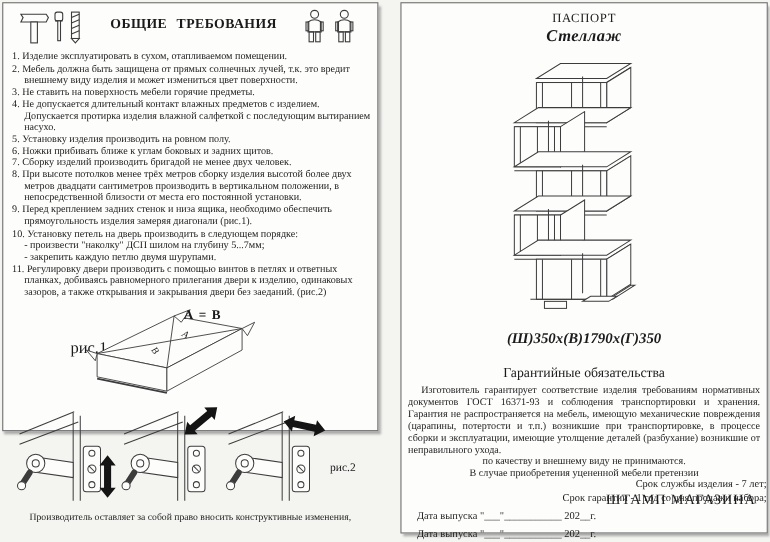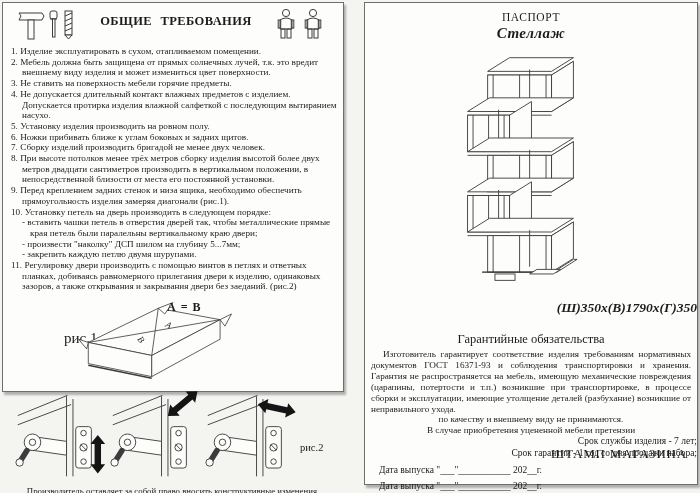--- a/index.html
+++ b/index.html
@@ -27,21 +27,21 @@
   .fig1-svg{position:absolute;left:52px;top:-2px;}
   .aeqb{position:absolute;left:164px;top:6px;font-size:12px;font-weight:bold;word-spacing:2px;}
   .hinge-row{display:flex;align-items:flex-start;padding:2px 4px 0 12px;gap:3px;height:98px;}
   .fig2-label{font-size:10.5px;align-self:center;margin-top:24px;}
   .mfr-note{text-align:center;font-size:8.8px;line-height:10px;margin-top:2px;}
 
   
   .rp-doc-type{text-align:center;font-size:11.5px;letter-spacing:.6px;margin-top:8px;}
   .rp-product{text-align:center;font-size:15px;font-weight:bold;font-style:italic;letter-spacing:.5px;margin-top:2px;}
   .shelf-wrap{text-align:center;margin-top:2px;height:242px;}
-  .rp-dims{text-align:right;font-size:13.5px;font-weight:bold;font-style:italic;margin-top:14px;}
+  .rp-dims{text-align:center;font-size:13.5px;font-weight:bold;font-style:italic;margin-top:14px;}
   .rp-war-title{text-align:center;font-size:12.5px;margin-top:16px;}
   .rp-war-text{font-size:9.2px;line-height:10.9px;text-align:justify;margin:2px 6px 0 6px;text-indent:12px;}
   .rp-center{text-align:center;font-size:9.2px;line-height:10.9px;}
   .rp-line{font-size:9.5px;line-height:11.5px;margin-left:14px;text-align:right;}
   .rp-date{font-size:9.5px;margin-left:14px;margin-top:6px;}
   .rp-stamp{position:absolute;right:10px;bottom:22px;font-size:13px;font-weight:normal;letter-spacing:.8px;}
 
   svg{display:block;}
   .stroke{stroke:#3c3c3c;fill:none;stroke-width:1;}
   .wface{stroke:#3c3c3c;fill:#fdfdfc;stroke-width:1;}
@@ -119,21 +119,20 @@
       <div class="req">2. Мебель должна быть защищена от прямых солнечных лучей, т.к. это вредит внешнему виду изделия и может измениться цвет поверхности.</div>
       <div class="req">3. Не ставить на поверхность мебели горячие предметы.</div>
       <div class="req">4. Не допускается длительный контакт влажных предметов с изделием.</div>
       <div class="req" style="text-indent:0;">Допускается протирка изделия влажной салфеткой с последующим вытиранием насухо.</div>
       <div class="req">5. Установку изделия производить на ровном полу.</div>
       <div class="req">6. Ножки прибивать ближе к углам боковых и задних щитов.</div>
       <div class="req">7. Сборку изделий производить бригадой не менее двух человек.</div>
       <div class="req">8. При высоте потолков менее трёх метров сборку изделия высотой более двух метров двадцати сантиметров производить в вертикальном положении, в непосредственной близости от места его постоянной установки.</div>
       <div class="req">9. Перед креплением задних стенок и низа ящика, необходимо обеспечить прямоугольность изделия замеряя диагонали (рис.1).</div>
       <div class="req">10. Установку петель на дверь производить в следующем порядке:</div>
-      <div class="req sub">- вставить чашки петель в отверстия дверей так, чтобы металлические прямые края петель были паралельны вертикальному краю двери;</div>
       <div class="req sub">- произвести "наколку" ДСП шилом на глубину 5...7мм;</div>
       <div class="req sub">- закрепить каждую петлю двумя шурупами.</div>
       <div class="req">11. Регулировку двери производить с помощью винтов в петлях и ответных планках, добиваясь равномерного прилегания двери к изделию, одинаковых зазоров, а также открывания и закрывания двери без заеданий. (рис.2)</div>
     </div>
 
     <div class="fig1-area">
       <span class="fig1-label">рис.1</span>
       <svg class="fig1-svg" width="200" height="96" viewBox="0 0 200 118">
         <polygon class="wface" points="18,62 104,20 180,34 96,78"></polygon>
         <polygon class="wface" points="18,62 96,78 96,104 18,88"></polygon>

